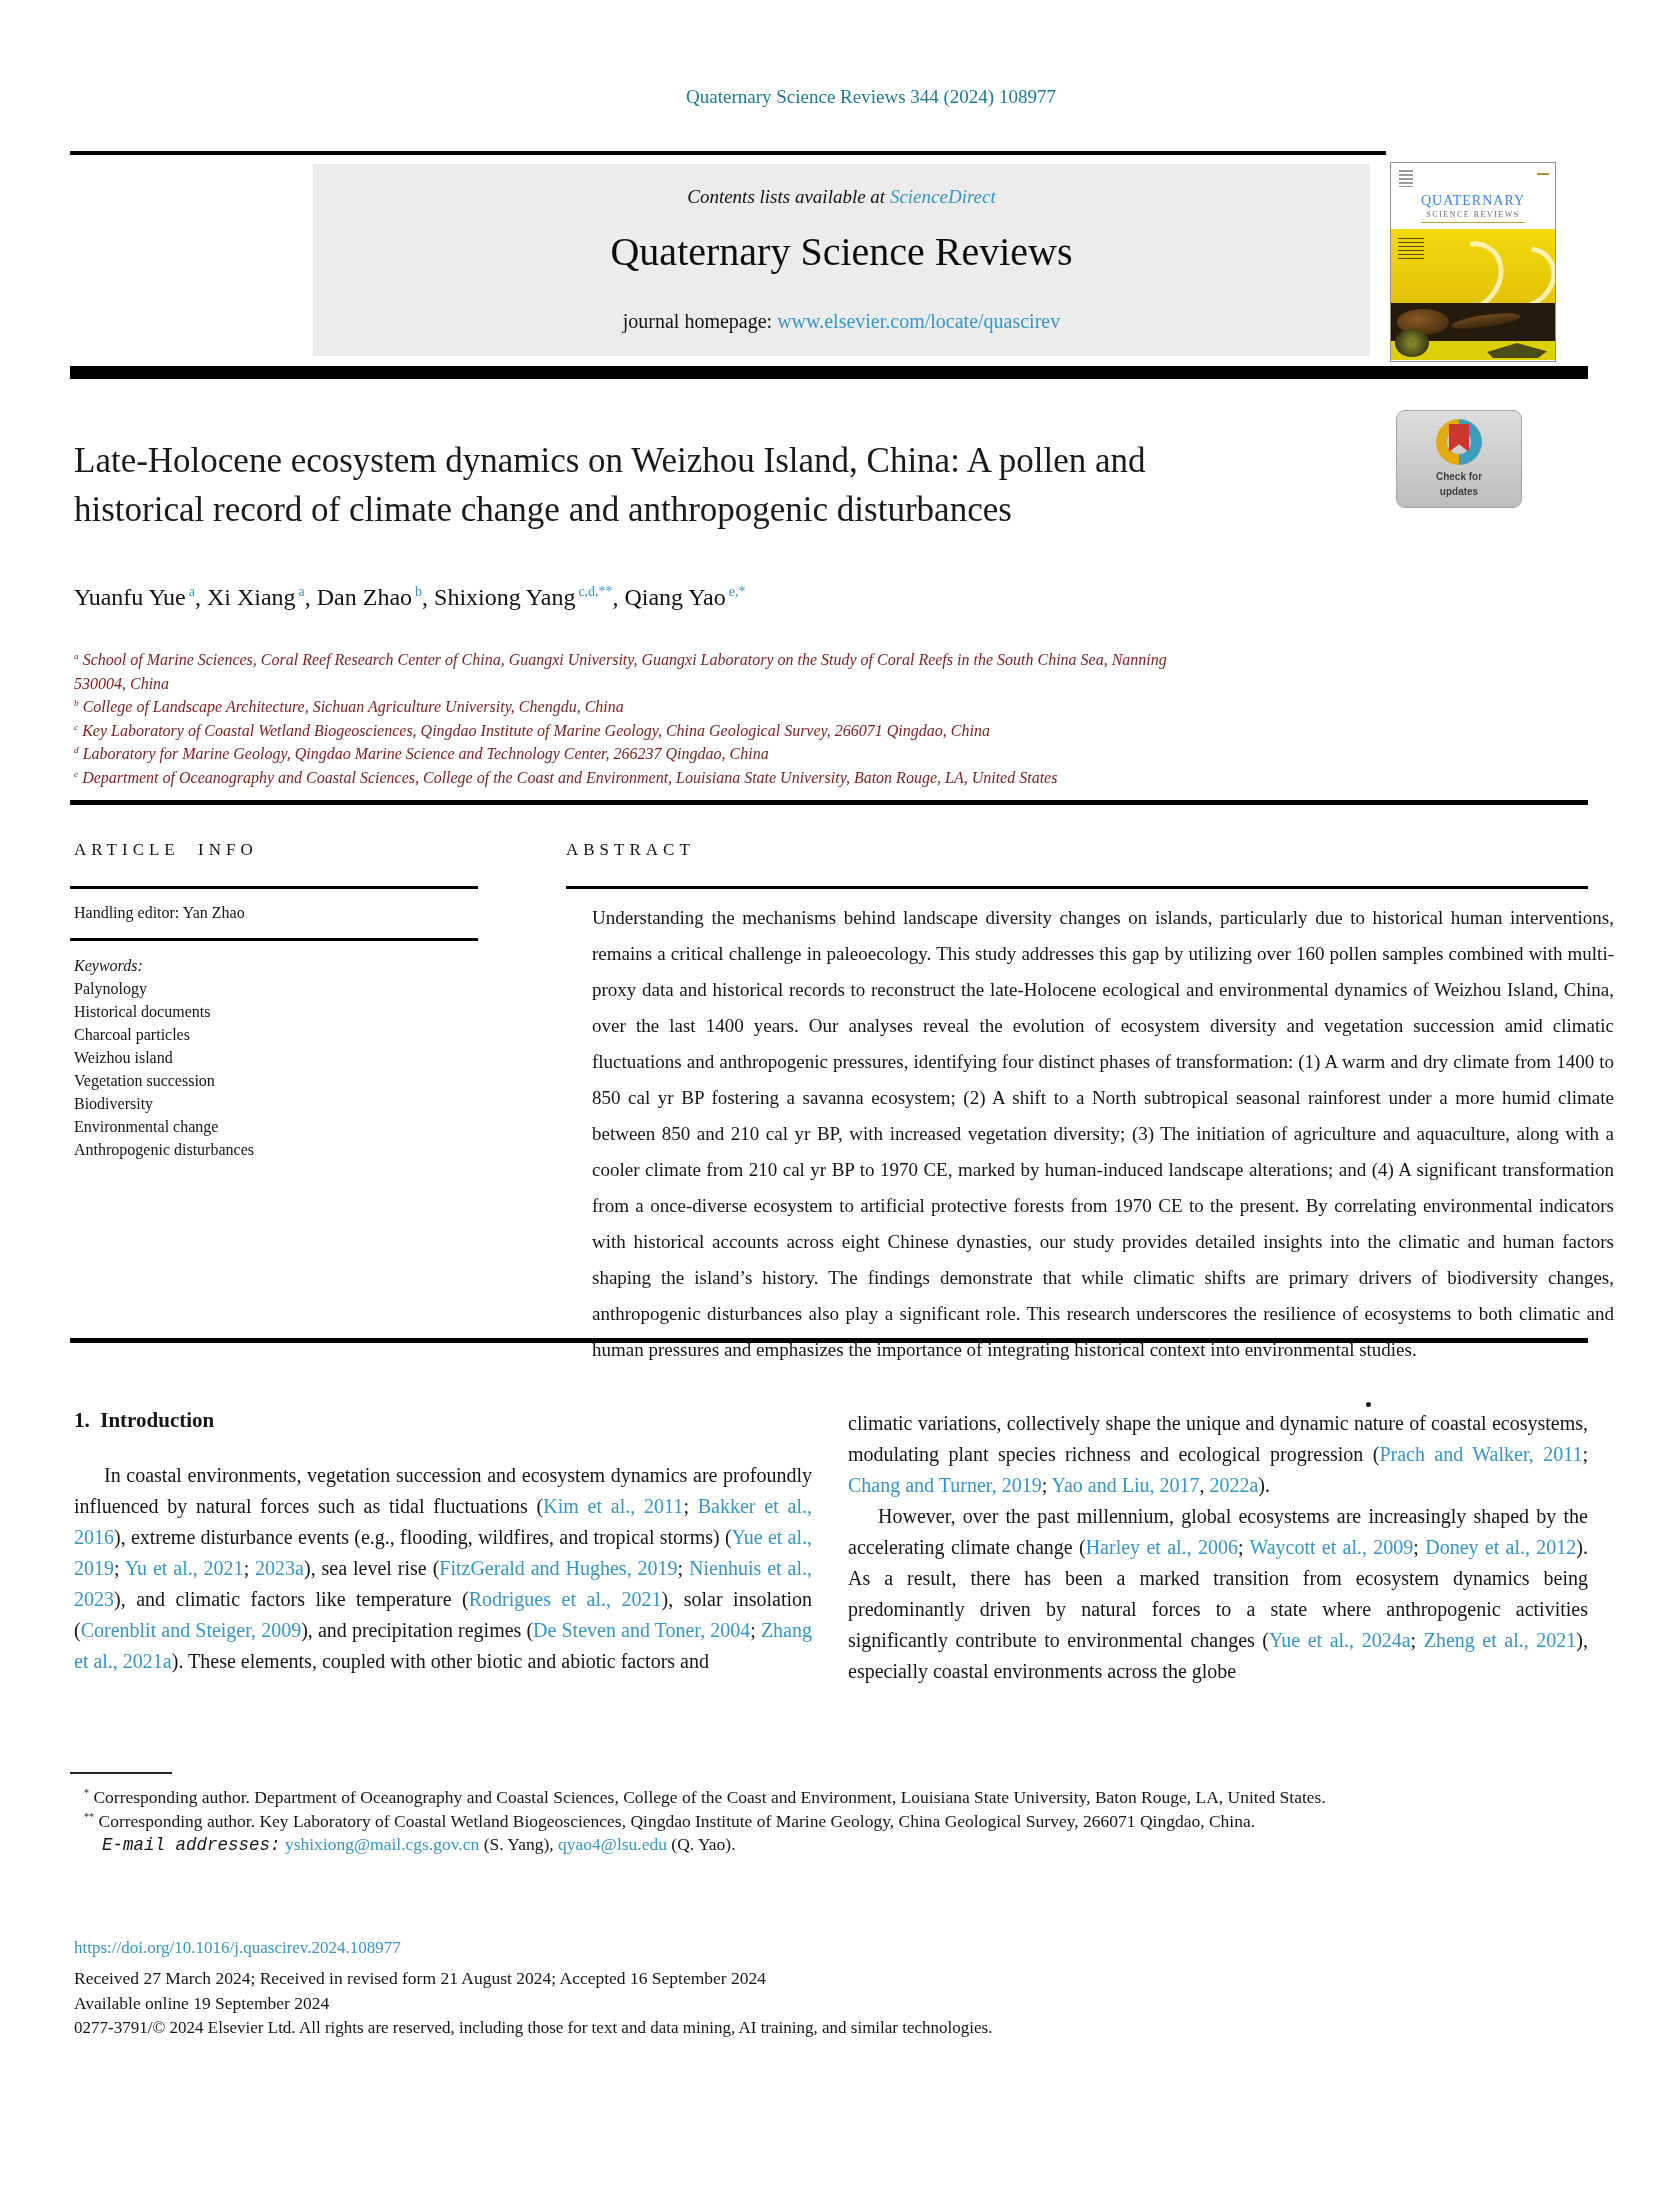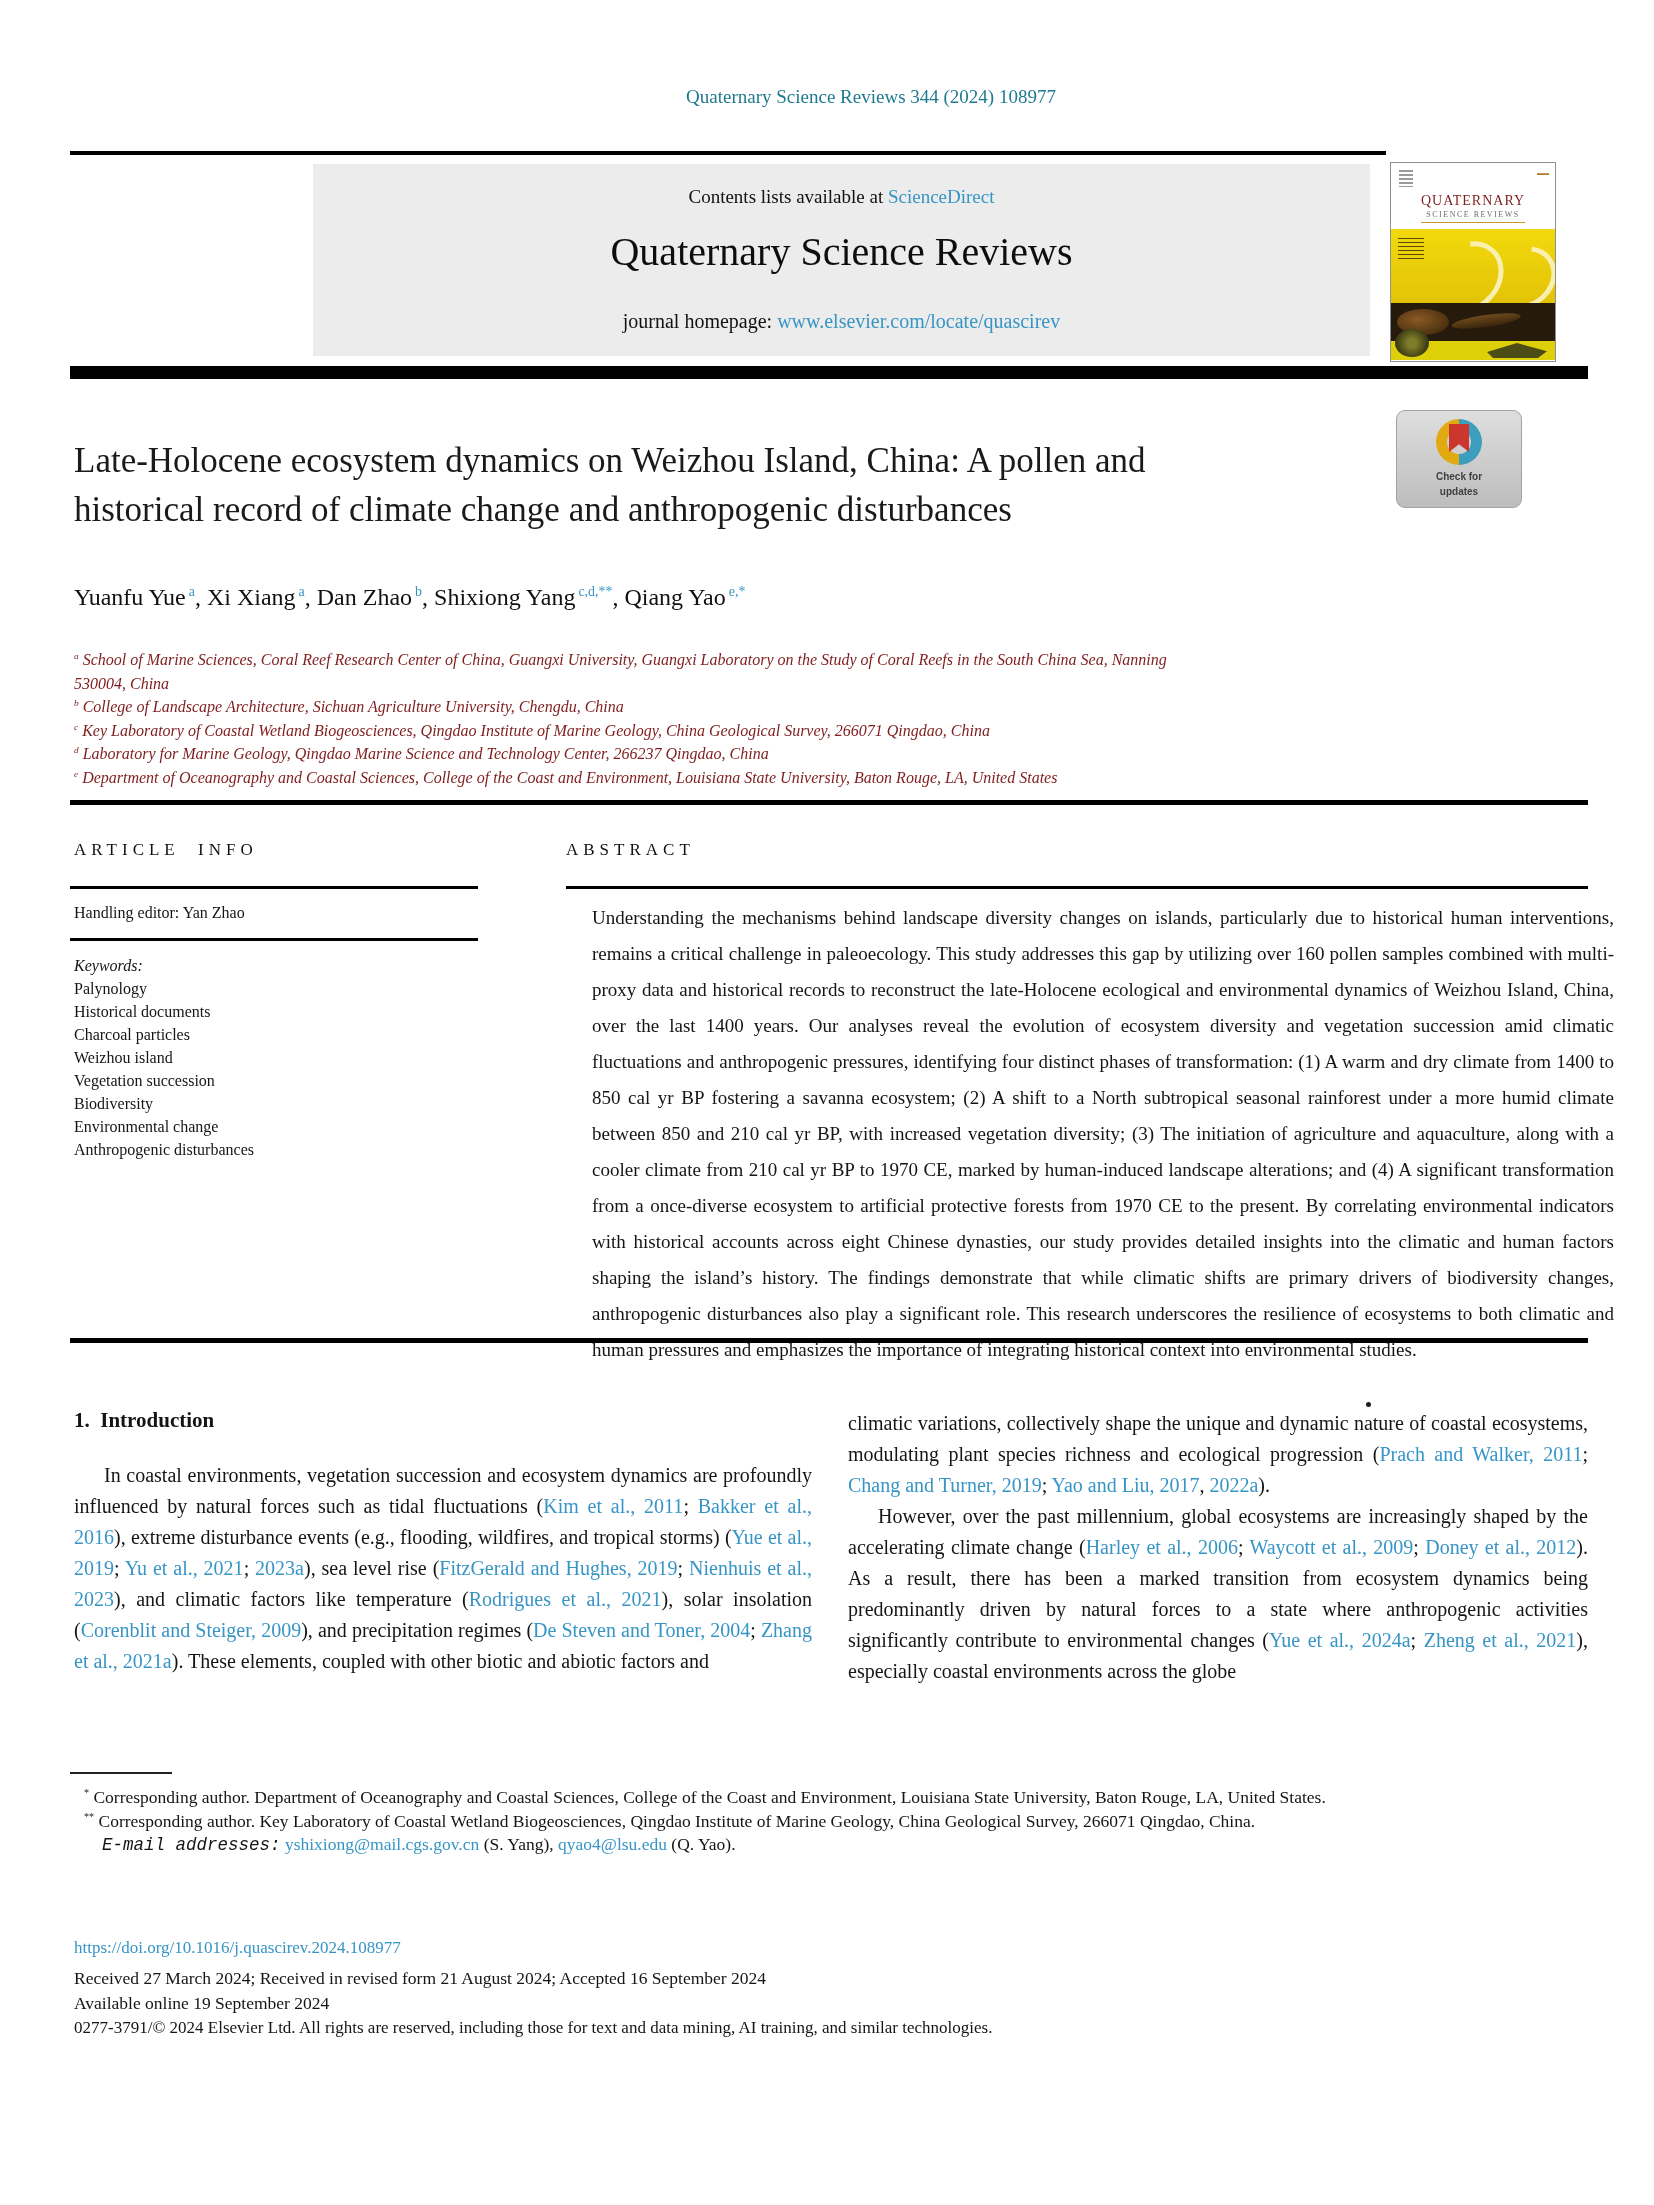--- a/index.html
+++ b/index.html
@@ -19,33 +19,33 @@
   .r-body-top   { left:70px;  top:1338px; width:1518px; height:5px; }
   .r-footnote   { left:70px;  top:1772px; width:102px;  height:2px; background:#222; }
 
   .elsevier-block { position:absolute; left:76px; top:164px; width:214px; height:192px; text-align:center; }
   .elsevier-tree { display:block; margin:0 auto; }
   .elsevier-word { position:absolute; bottom:2px; left:0; width:100%; text-align:center;
                    font-size:30px; color:#e0751d; letter-spacing:1px; }
 
   .header-box { position:absolute; left:313px; top:164px; width:1057px; height:192px;
                 background:#ececec; text-align:center; }
-  .contents-line { position:absolute; top:22px; left:0; width:100%; font-size:19px; color:#111; }
+  .contents-line { position:absolute; top:22px; left:0; width:100%; font-size:19px; color:#111;font-style:italic; }
   .journal-name  { position:absolute; top:64px; left:0; width:100%; font-size:40px; color:#0d0d0d; }
   .homepage-line { position:absolute; top:146px; left:0; width:100%; font-size:20px; color:#111; }
   .link { color:#3795c6; }
 
   
   .cover { position:absolute; left:1390px; top:162px; width:164px; height:198px;
            background:#fff; border:1px solid #8f8f8f; overflow:hidden; }
   .cov-logo { position:absolute; left:8px; top:7px; width:14px; height:17px;
               background:repeating-linear-gradient(#9a9a9a 0 2px, #fff 2px 4px); }
   .cov-vol { position:absolute; right:6px; top:7px; font-size:6px; color:#b08030; }
   .cov-title { position:absolute; top:30px; left:0; width:100%; text-align:center;
-               font-size:14px; letter-spacing:1px; color:#7f1d1d; }
+               font-size:14px; letter-spacing:1px; color:#3b82f6; }
   .cov-sub { position:absolute; top:47px; left:0; width:100%; text-align:center;
              font-size:8px; letter-spacing:1.5px; color:#6d6d6d; }
   .cov-tagline { position:absolute; top:59px; left:18%; width:64%; height:1px; background:#c79b2a; }
   .cov-yellow { position:absolute; top:66px; left:0; width:100%; height:74px;
                 background:linear-gradient(#f2d90d,#e3c307); }
   .cov-info { position:absolute; top:6px; left:7px; width:26px; }
   .cov-info div { height:1px; background:#5a4a08; margin:3px 0; }
   .tusk { position:absolute; border:5px solid rgba(252,246,205,0.85); border-radius:50%;
           border-bottom-color:transparent; border-left-color:transparent; }
   .tusk1 { width:54px; height:66px; left:46px; top:10px; transform:rotate(40deg); }

